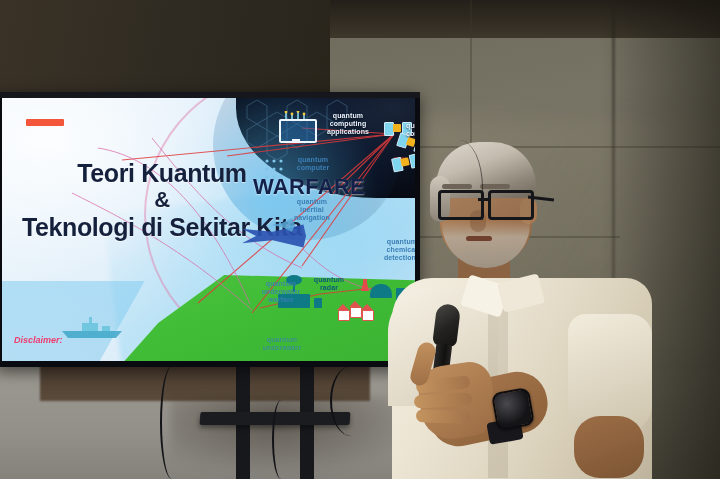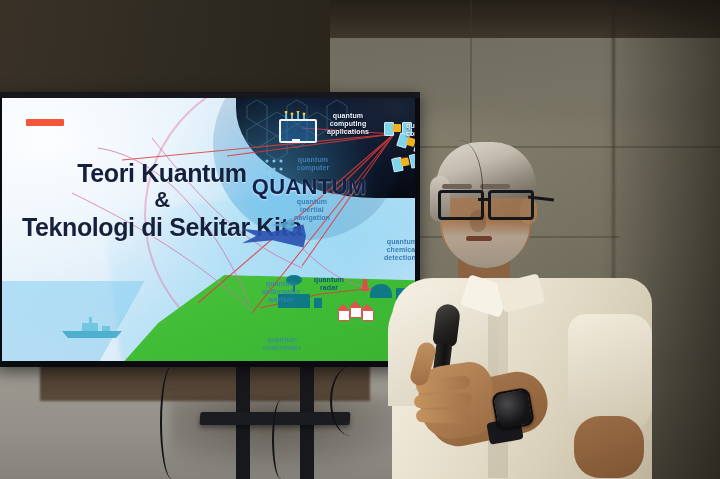--- a/index.html
+++ b/index.html
@@ -375,21 +375,21 @@
 
         <div class="accent-bar"></div>
 
         <div class="title-block">
           <div class="t-line1">Teori Kuantum</div>
           <div class="t-line2">&amp;</div>
           <div class="t-line3">Teknologi di Sekitar Kita</div>
         </div>
 
         <div class="warfare">
-          <div>QUANTUM</div>
+          <div>WARFARE</div>
         </div>
         <div class="jet-big"></div>
 
         <div class="mon">
           <svg class="mon-bits" viewBox="0 0 26 9">
               <g stroke="#8fd8f0" stroke-width="1.6">
             <line x1="3" y1="9" x2="3" y2="2"></line>
                 <line x1="9" y1="9" x2="9" y2="4"></line>
             <line x1="15" y1="9" x2="15" y2="1"></line>
                 <line x1="21" y1="9" x2="21" y2="4"></line>
@@ -480,20 +480,21 @@
         <svg class="ship" viewBox="0 0 64 22">
           <path d="M2,14 L62,14 L56,21 L8,21 Z" fill="#3fa8c8"></path>
           <rect x="22" y="6" width="16" height="8" fill="#68c4dd"></rect>
           <rect x="29" y="0" width="3" height="7" fill="#68c4dd"></rect>
           <rect x="42" y="9" width="8" height="5" fill="#68c4dd"></rect>
         </svg>
         <div class="lbl" style="left:252px;top:238px;width:56px;white-space:pre-line;opacity:.7;">quantum
 underwater</div>
 
         <div class="disclaimer">
+          <div class="d-head">Disclaimer:</div>
         </div>
 
       </div>
     </div>
   </div>
 
   <div class="person">
     <div class="neck"></div>
 
     <div class="shirt"></div>

